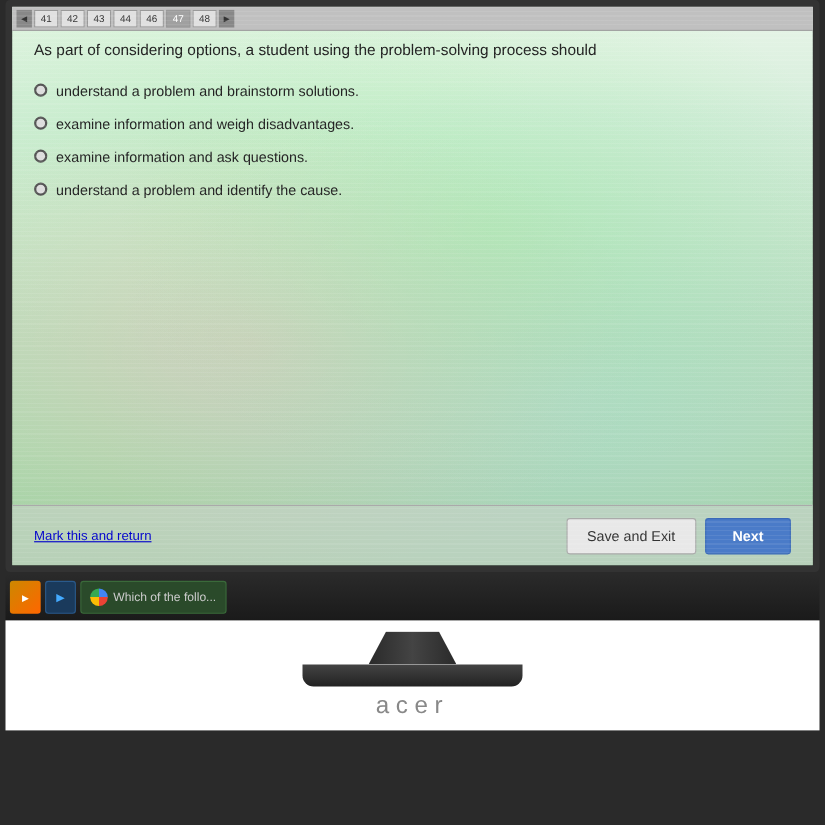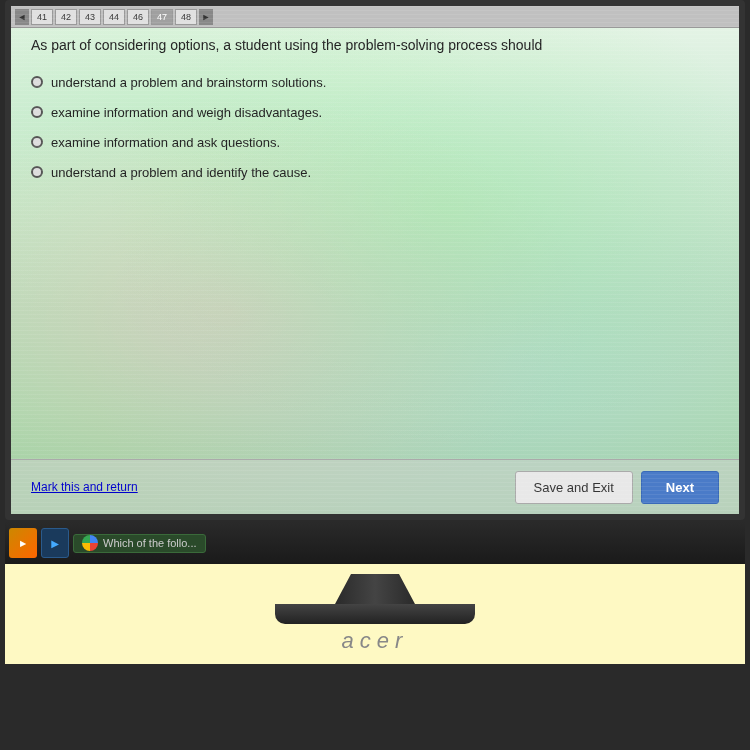--- a/index.html
+++ b/index.html
@@ -219,21 +219,21 @@
       height: 30px;
       background: #1a3a5c;
       border: 1px solid #2a5a8c;
       border-radius: 3px;
       display: flex;
       align-items: center;
       justify-content: center;
     }
 
     .taskbar-tab {
-      height: 19px;
+      height: 30px;
       background: #2a4a2a;
       border: 1px solid #3a6a3a;
       border-radius: 3px;
       display: flex;
       align-items: center;
       padding: 0 8px;
       gap: 5px;
       cursor: pointer;
       text-align: center;
     }
@@ -281,26 +281,25 @@
       font-size: 22px;
       font-family: 'Arial', sans-serif;
       font-weight: 300;
       letter-spacing: 6px;
       margin-top: 4px;
     }
 
     .monitor-bottom {
       width: 740px;
       height: 100px;
-      background: #fef9c3;
+      background: #ffffff;
       display: flex;
       flex-direction: column;
       align-items: center;
       justify-content: center;
-      font-style: italic;
     }
   </style>
 </head>
 <body>
 
 <div class="monitor-outer">
 
   <div class="screen-bezel">
     <div class="screen-content">
 

